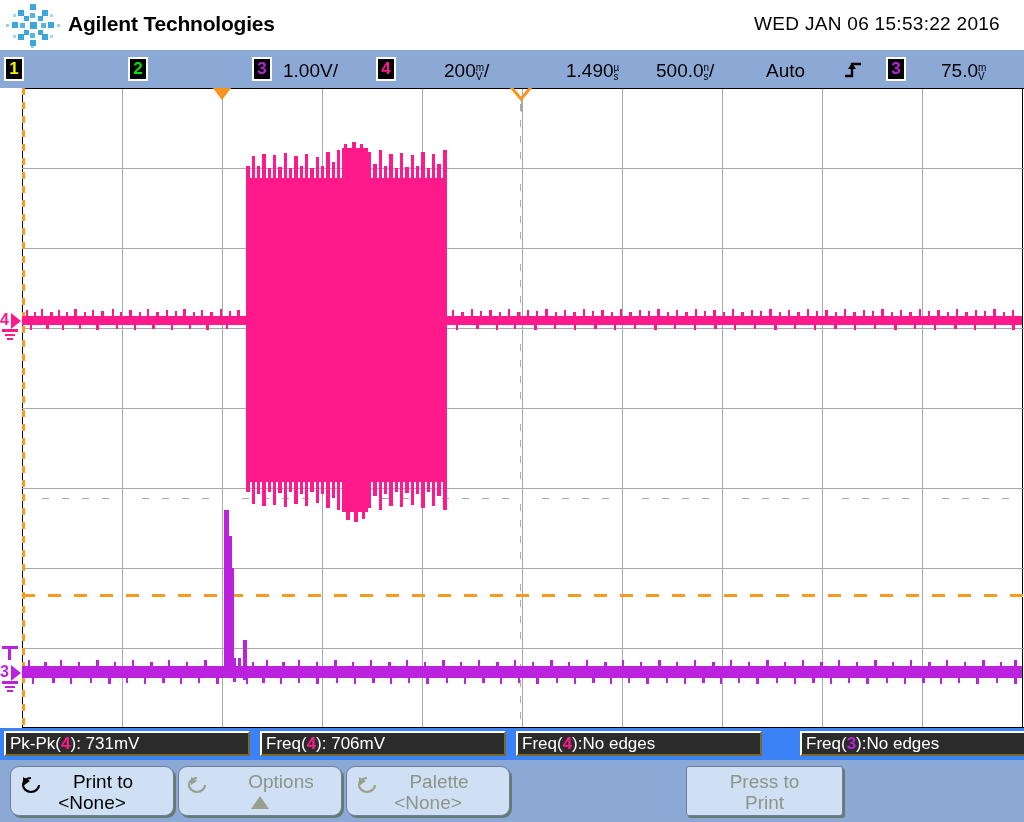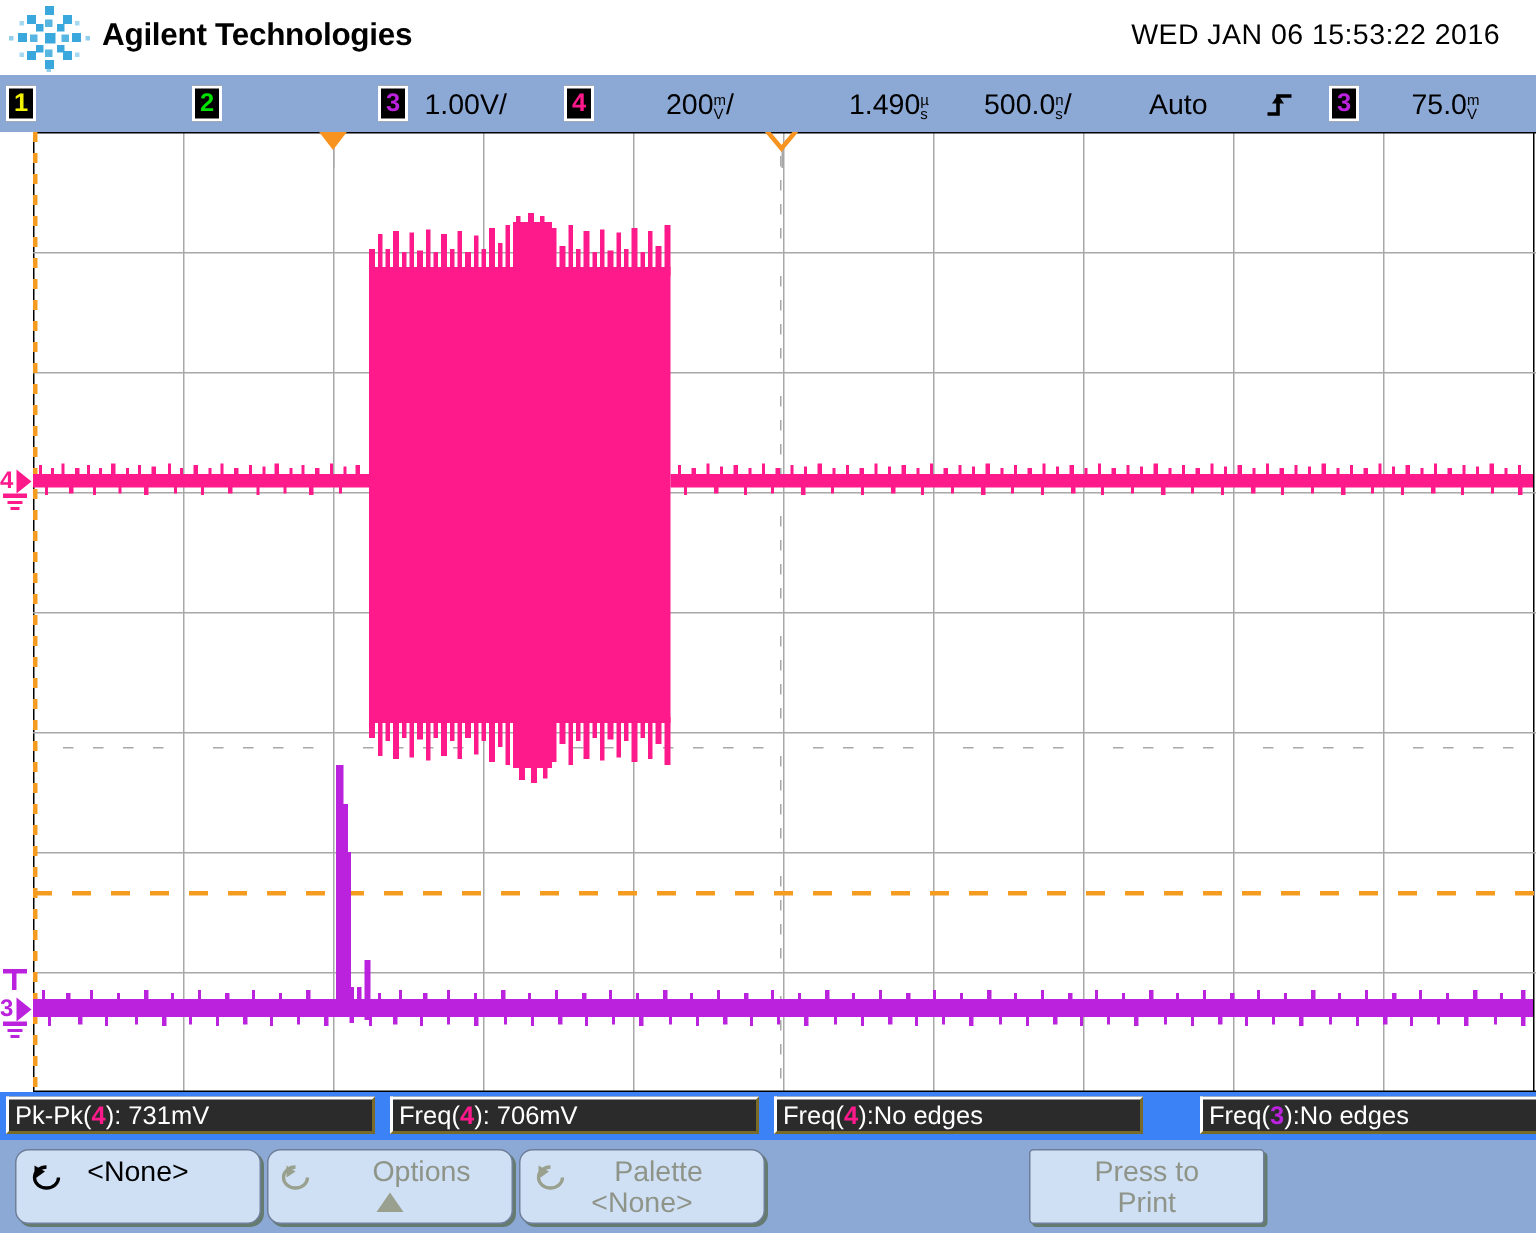--- a/index.html
+++ b/index.html
@@ -773,20 +773,21 @@
 
   <div class="keybar">
 
     <div class="softkey" style="left:10px;width:164px;">
       <span class="sk-icon">
         <svg width="24" height="20" viewBox="0 0 24 20">
           <path d="M20 11 A8 7 0 1 1 12 4" stroke="#000" stroke-width="2.2" fill="none"></path>
           <path d="M4 3 L4 12 L11 7 Z" fill="#000"></path>
         </svg>
       </span>
+      <span class="sk-l1" style="padding-left:22px;">Print to</span>
       <span class="sk-l2">&lt;None&gt;</span>
     </div>
 
     <div class="softkey disabled" style="left:178px;width:164px;">
       <span class="sk-icon">
         <svg width="24" height="20" viewBox="0 0 24 20">
           <path d="M18 11 A8 7 0 1 1 10 4" stroke="#9aa08e" stroke-width="2.2" fill="none"></path>
           <path d="M4 3 L4 11 L10 7 Z" fill="#9aa08e"></path>
         </svg>
       </span>

